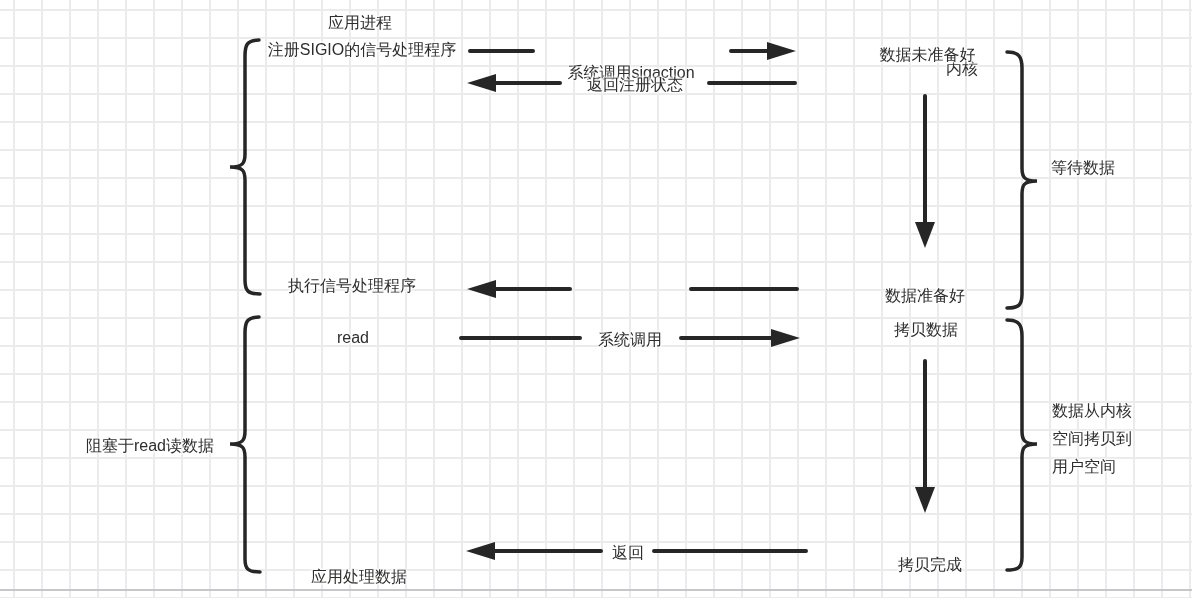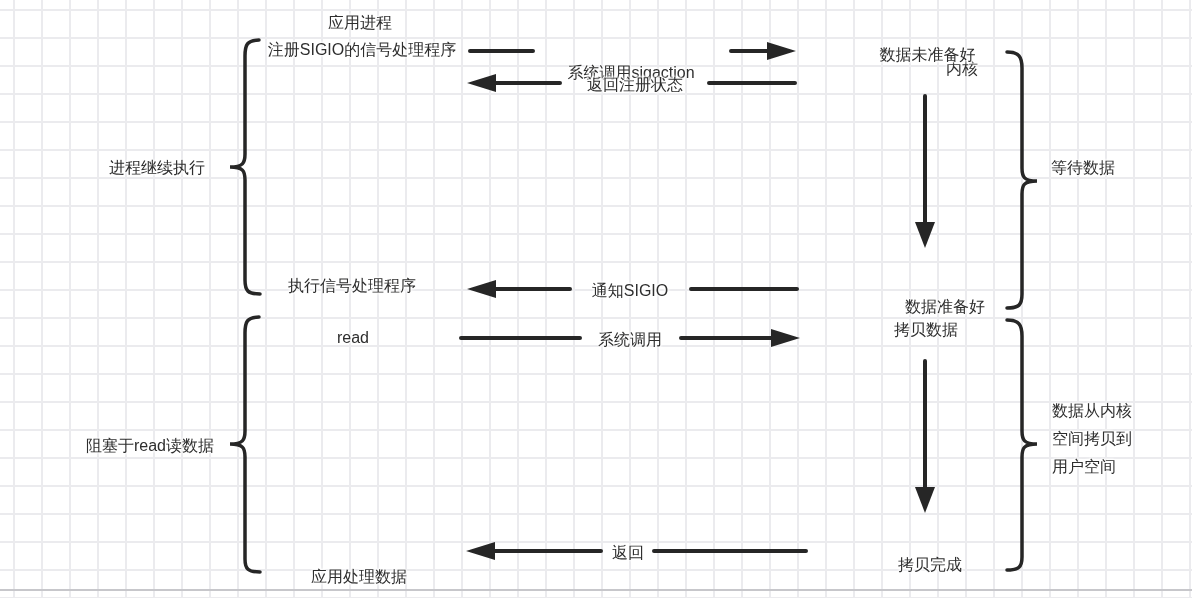--- a/index.html
+++ b/index.html
@@ -90,37 +90,35 @@
   <div class="lbl c" style="left:256px;top:36px;width:212px;line-height:27px;">注册SIGIO的信号处理程序</div>
 
   <div class="lbl c" style="left:303px;top:325px;width:100px;">read</div>
 
   <div class="lbl c" style="left:267px;top:564px;width:120px;padding-left:32px;">应用处理数据</div>
 
   <div class="lbl c" style="left:912px;top:15px;width:100px;margin-top:41px;">内核</div>
 
   <div class="lbl c" style="left:845px;top:42px;width:165px;">数据未准备好</div>
 
-  <div class="lbl c" style="left:865px;top:294px;width:120px;text-align:right;">数据准备好</div>
+  <div class="lbl c" style="left:865px;top:283px;width:120px;">数据准备好</div>
 
   <div class="lbl c" style="left:866px;top:317px;width:120px;">拷贝数据</div>
 
   <div class="lbl c" style="left:870px;top:552px;width:120px;font-family:Liberation Serif, serif;">拷贝完成</div>
 
   <div class="lbl c" style="left:531px;top:40px;width:200px;margin-top:20px;">系统调用sigaction</div>
 
   <div class="lbl c" style="left:555px;top:72px;width:160px;">返回注册状态</div>
 
-  <div class="lbl c" style="left:555px;top:278px;width:150px;">通知SIGIO</div>
 
   <div class="lbl c" style="left:570px;top:327px;width:120px;">系统调用</div>
 
   <div class="lbl c" style="left:578px;top:540px;width:100px;">返回</div>
 
-  <div class="lbl r" style="left:40px;top:155px;width:165px;">进程继续执行</div>
 
   <div class="lbl r" style="left:18px;top:433px;width:196px;">阻塞于read读数据</div>
 
   <div class="lbl" style="left:1051px;top:155px;width:95px;">等待数据</div>
 
   <div class="lbl" style="left:1052px;top:397px;width:86px;line-height:28px;">数据从内核空间拷贝到用户空间</div>
 
   <div id="baseline"></div>
 </div>
 

